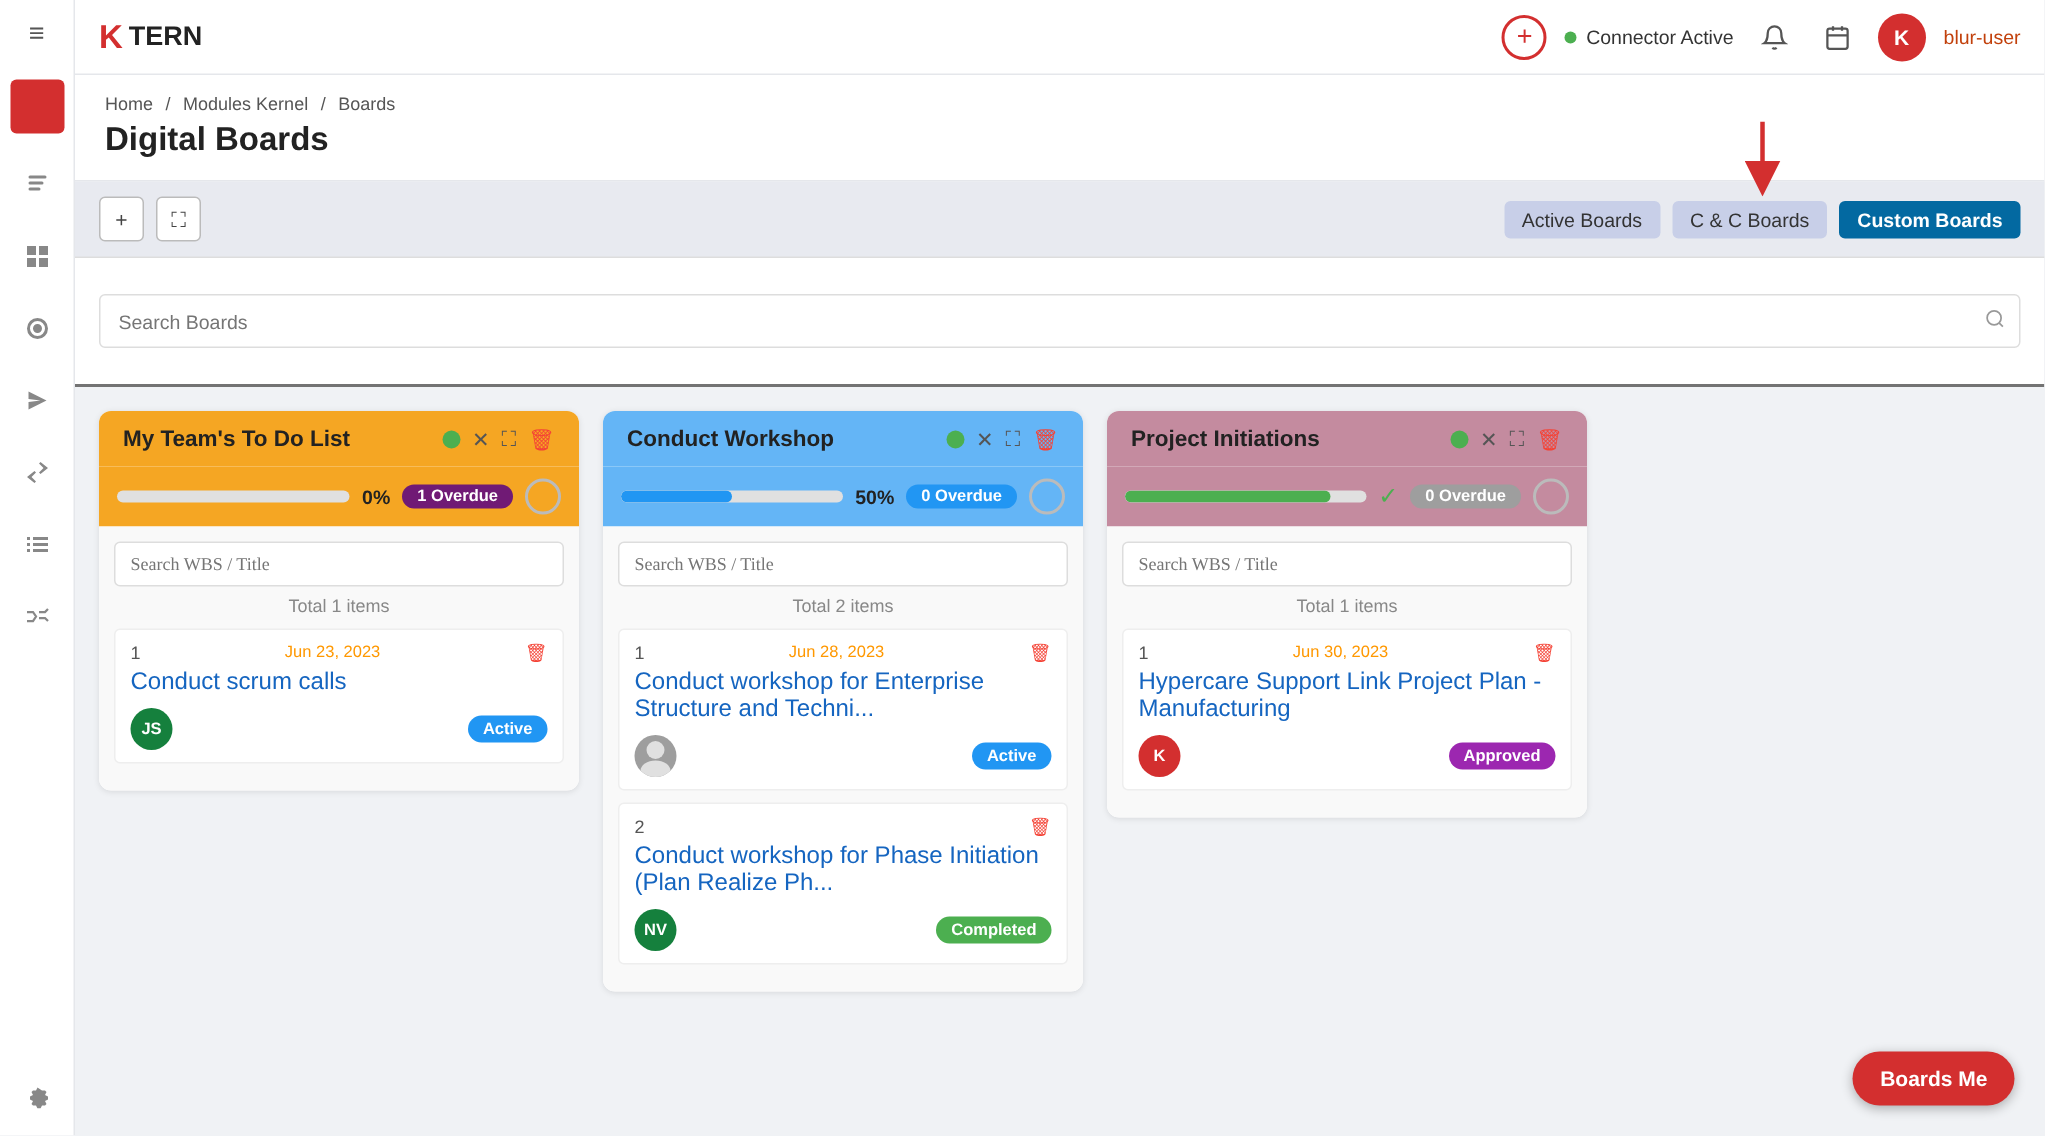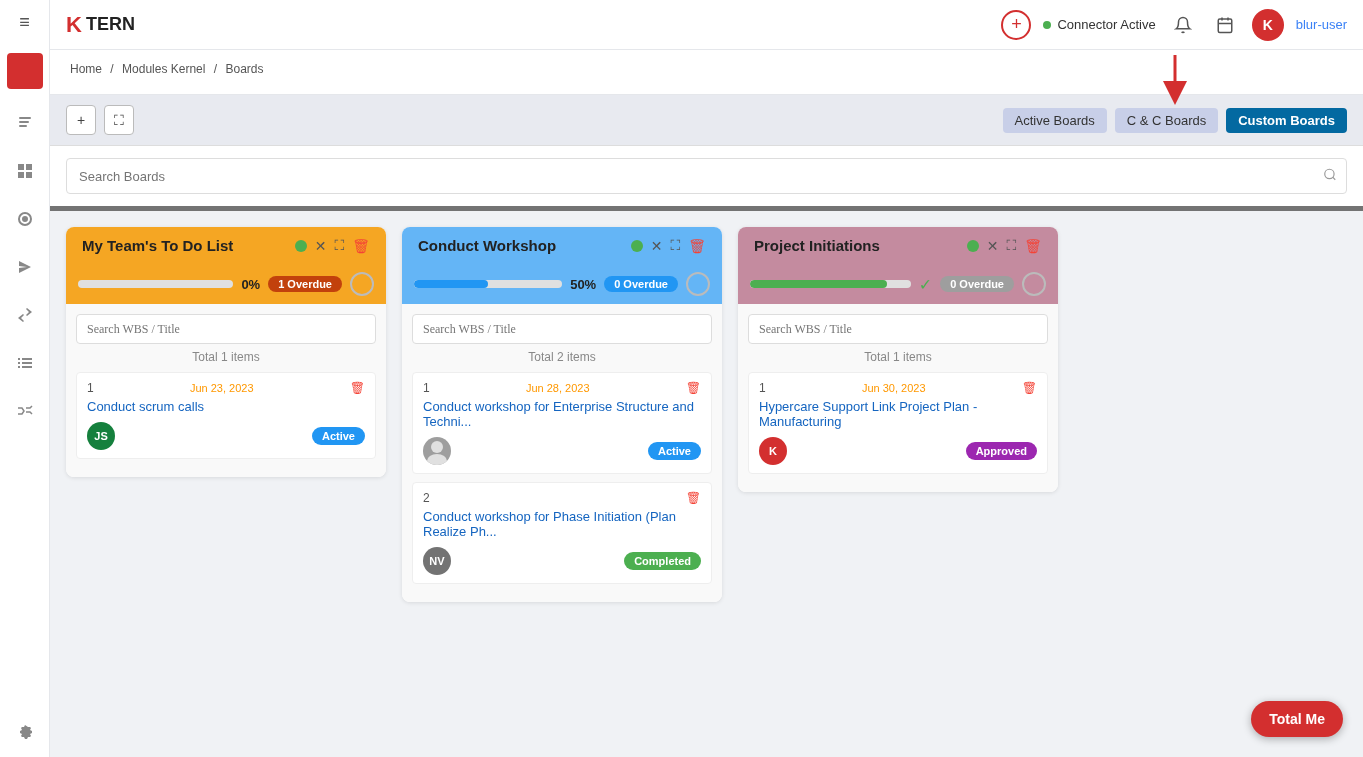--- a/index.html
+++ b/index.html
@@ -19,76 +19,76 @@
     .topnav { height: 50px; background: #fff; display: flex; align-items: center; padding: 0 16px; border-bottom: 1px solid #e5e7eb; gap: 12px; }
     .logo { display: flex; align-items: center; gap: 4px; }
     .logo-k { color: #d32f2f; font-weight: 900; font-size: 22px; }
     .logo-tern { font-weight: 700; font-size: 18px; color: #222; }
     .topnav-spacer { flex: 1; }
     .topnav-add { width: 30px; height: 30px; border-radius: 50%; border: 2px solid #d32f2f; display: flex; align-items: center; justify-content: center; color: #d32f2f; font-size: 18px; cursor: pointer; }
     .connector-status { display: flex; align-items: center; gap: 6px; font-size: 13px; color: #333; }
     .connector-dot { width: 8px; height: 8px; border-radius: 50%; background: #4caf50; }
     .topnav-icon { width: 30px; height: 30px; display: flex; align-items: center; justify-content: center; color: #555; cursor: pointer; font-size: 16px; }
     .avatar { width: 32px; height: 32px; border-radius: 50%; background: #d32f2f; color: #fff; display: flex; align-items: center; justify-content: center; font-weight: 700; font-size: 14px; cursor: pointer; }
-    .user-name { font-size: 13px; color: #3b82f6; }
+    .user-name { font-size: 13px; color: #c2410c; }
 
     
     .content { flex: 1; display: flex; flex-direction: column; overflow: hidden; }
 
     
     .page-header { background: #fff; padding: 12px 20px 14px; border-bottom: 1px solid #e5e7eb; }
     .breadcrumb { font-size: 12px; color: #888; margin-bottom: 4px; }
     .breadcrumb span { color: #555; }
     .breadcrumb .sep { margin: 0 5px; }
     .page-title { font-size: 22px; font-weight: 600; color: #222; }
 
     
     .toolbar { background: #e8eaf0; padding: 10px 16px; display: flex; align-items: center; gap: 8px; border-bottom: 1px solid #ddd; }
     .toolbar-btn { width: 30px; height: 30px; border: 1px solid #bbb; background: #fff; border-radius: 4px; display: flex; align-items: center; justify-content: center; cursor: pointer; font-size: 14px; color: #444; }
     .toolbar-spacer { flex: 1; }
     .board-filter-btn { padding: 5px 12px; border-radius: 4px; border: none; font-size: 13px; cursor: pointer; }
     .board-filter-btn.active { background: #0369a1; color: #fff; font-weight: 600; }
     .board-filter-btn.inactive { background: #c8cfe8; color: #333; }
 
     
-    .search-container { background: #fff; padding: 12px 16px; border-bottom: 5px solid #737373; }
+    .search-container { background: #fff; padding: 24px 16px; border-bottom: 2px solid #737373; }
     .search-box { width: 100%; height: 36px; border: 1px solid #ddd; border-radius: 4px; padding: 0 36px 0 12px; font-size: 13px; color: #555; outline: none; background: #fff; }
     .search-wrapper { position: relative; }
     .search-icon { position: absolute; right: 10px; top: 50%; transform: translateY(-50%); color: #999; font-size: 14px; }
 
     
     .boards-area { flex: 1; overflow-y: auto; padding: 16px; display: flex; gap: 16px; align-items: flex-start; background: #f0f2f5; }
 
     
     .board-card { width: 320px; min-width: 320px; background: #fff; border-radius: 8px; overflow: hidden; box-shadow: 0 1px 4px rgba(0,0,0,0.1); }
     .board-header { padding: 10px 16px; display: flex; align-items: center; gap: 8px; }
     .board-header-title { font-size: 15px; font-weight: 600; color: #222; flex: 1; }
     .board-status-dot { width: 12px; height: 12px; border-radius: 50%; }
     .board-header-icon { color: #555; font-size: 14px; cursor: pointer; }
     .board-progress { padding: 8px 12px; background: inherit; }
     .progress-row { display: flex; align-items: center; gap: 8px; }
     .progress-bar-bg { flex: 1; height: 8px; background: #e0e0e0; border-radius: 4px; overflow: hidden; }
     .progress-bar-fill { height: 100%; border-radius: 4px; }
     .progress-pct { font-size: 13px; font-weight: 600; color: #222; }
     .overdue-badge { padding: 2px 10px; border-radius: 10px; font-size: 11px; font-weight: 600; color: #fff; }
-    .overdue-badge.orange { background: #c2410c; }
+    .overdue-badge.orange { background: #701a75; }
     .overdue-badge.blue { background: #2196f3; color: #fff; }
     .overdue-badge.gray { background: #9e9e9e; }
     .circle-btn { width: 24px; height: 24px; border-radius: 50%; border: 2px solid #bbb; background: transparent; cursor: pointer; }
 
     
     .board-body { background: #f9f9f9; padding: 10px; }
     .board-search { width: 100%; height: 30px; border: 1px solid #ddd; border-radius: 4px; padding: 0 10px; font-size: 12px; background: #fff; margin-bottom: 6px; color: #999; outline: none; font-family: Liberation Serif, serif; }
     .board-total { text-align: center; font-size: 12px; color: #888; margin-bottom: 8px; }
     .board-item { background: #fff; border-radius: 4px; padding: 8px 10px; margin-bottom: 8px; border: 1px solid #eee; }
     .board-item-header { display: flex; align-items: center; justify-content: space-between; margin-bottom: 4px; }
     .board-item-num { font-size: 12px; color: #555; }
     .board-item-date { font-size: 11px; color: #ff9800; }
     .board-item-delete { color: #f44336; font-size: 12px; cursor: pointer; }
-    .board-item-title { font-size: 13px; color: #1565c0; margin-bottom: 8px; }
+    .board-item-title { font-size: 16px; color: #1565c0; margin-bottom: 8px; }
     .board-item-footer { display: flex; align-items: center; justify-content: space-between; }
     .user-avatar { width: 28px; height: 28px; border-radius: 50%; display: flex; align-items: center; justify-content: center; font-size: 11px; font-weight: 700; color: #fff; cursor: pointer; }
     .status-badge { padding: 3px 10px; border-radius: 10px; font-size: 11px; font-weight: 600; color: #fff; }
     .status-badge.active { background: #2196f3; }
     .status-badge.completed { background: #4caf50; }
     .status-badge.approved { background: #9c27b0; }
 
     
     .guide-me { position: fixed; bottom: 20px; right: 20px; background: #d32f2f; color: #fff; border: none; padding: 10px 18px; border-radius: 20px; font-size: 14px; font-weight: 600; cursor: pointer; box-shadow: 0 2px 8px rgba(0,0,0,0.3); }
   </style>
@@ -180,20 +180,21 @@
   </div>
 
   <div class="page-header">
     <div class="breadcrumb">
       <span>Home</span>
       <span class="sep">/</span>
       <span>Modules Kernel</span>
       <span class="sep">/</span>
       <span>Boards</span>
     </div>
+    <div class="page-title">Digital Boards</div>
   </div>
 
   <div class="toolbar" style="position:relative;">
     <button class="toolbar-btn">+</button>
     <button class="toolbar-btn">⛶</button>
     <div class="toolbar-spacer"></div>
 
     <svg width="40" height="50" viewBox="0 0 40 50" style="position:absolute;right:168px;top:-40px;z-index:50;">
       <defs>
         <marker id="arrowhead" markerWidth="8" markerHeight="8" refX="4" refY="4" orient="auto">
@@ -293,21 +294,21 @@
         <span class="status-badge active">Active</span>
       </div>
     </div><div class="board-item">
       <div class="board-item-header">
         <span class="board-item-num">2</span>
 
         <span class="board-item-delete">🗑</span>
       </div>
       <div class="board-item-title">Conduct workshop for Phase Initiation (Plan Realize Ph...</div>
       <div class="board-item-footer">
-        <div class="user-avatar" style="background:#737373;">NV</div>
+        <div class="user-avatar" style="background:#15803d;">NV</div>
         <span class="status-badge completed">Completed</span>
       </div>
     </div></div>
         </div>
         <div class="board-card">
           <div class="board-header" style="background: rgb(196, 139, 159);">
     <span class="board-header-title">Project Initiations</span>
     <div class="board-status-dot" style="background:#4caf50"></div>
     <span class="board-header-icon">✕</span>
     <span class="board-header-icon">⛶</span>
@@ -336,13 +337,13 @@
         <div class="user-avatar" style="background:#d32f2f;">K</div>
         <span class="status-badge approved">Approved</span>
       </div>
     </div></div>
         </div>
       </div>
 
   </div>
 </div>
 
-<button class="guide-me">Total Me</button>
+<button class="guide-me">Boards Me</button>
 
 </body></html>

